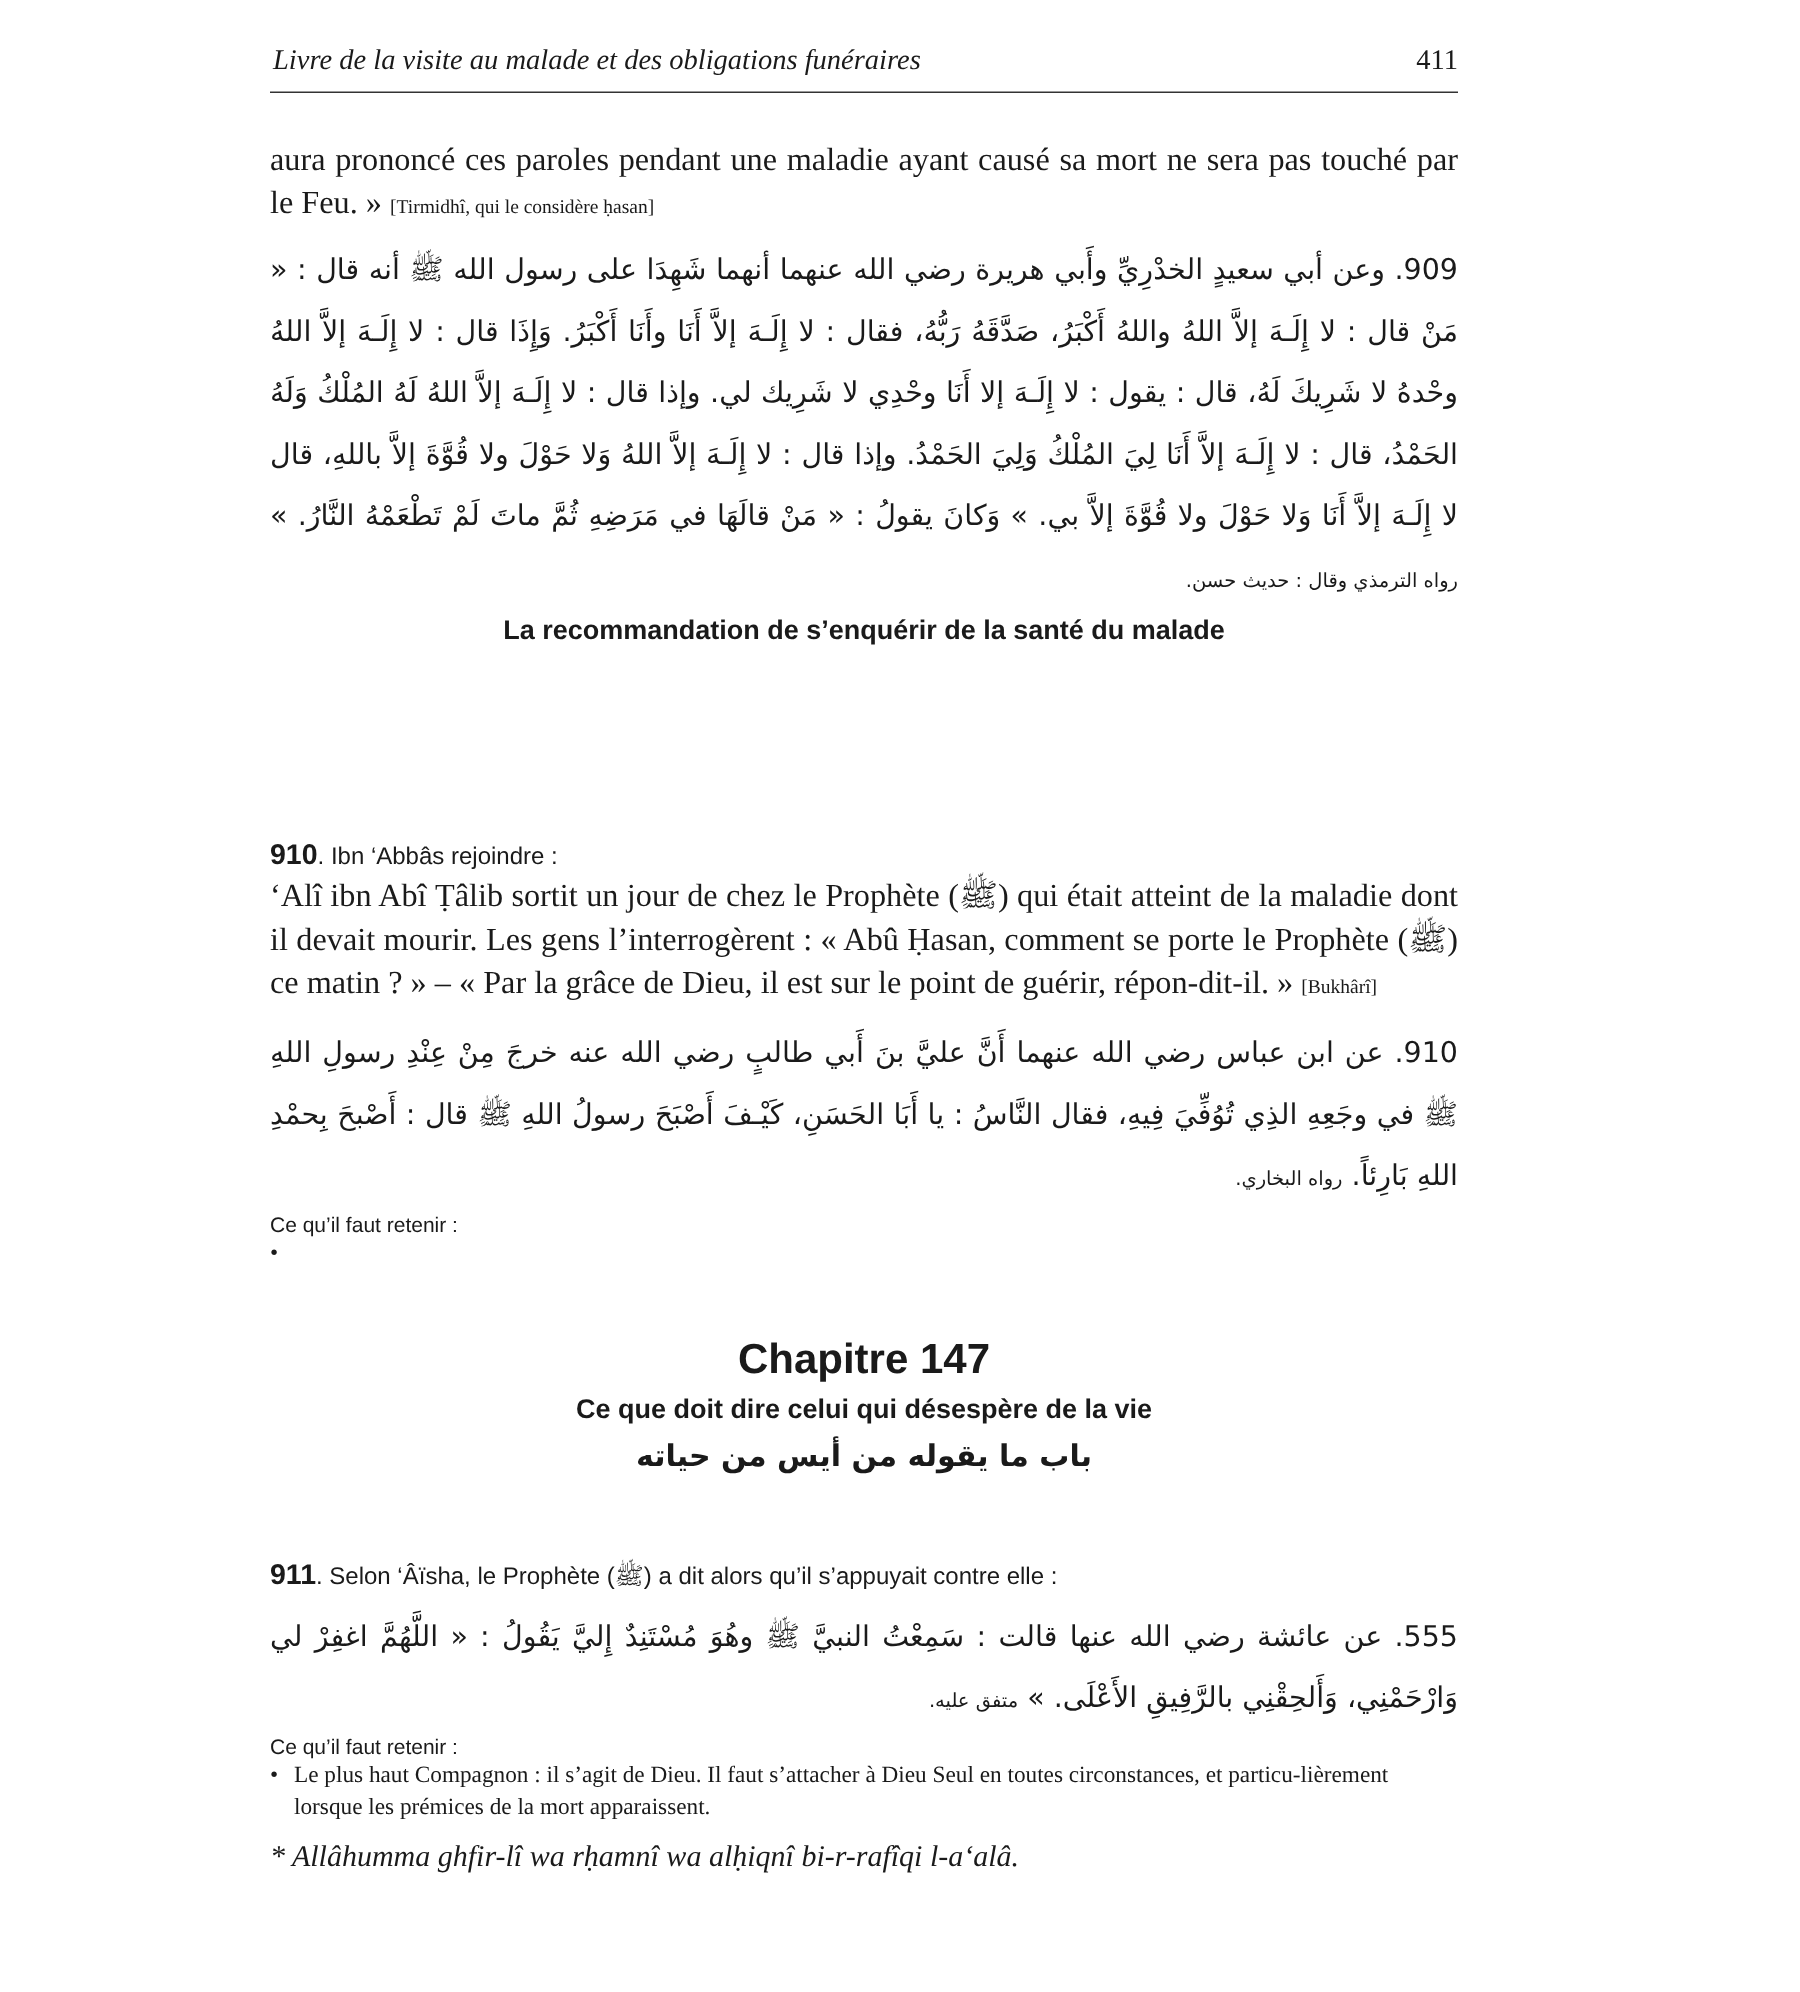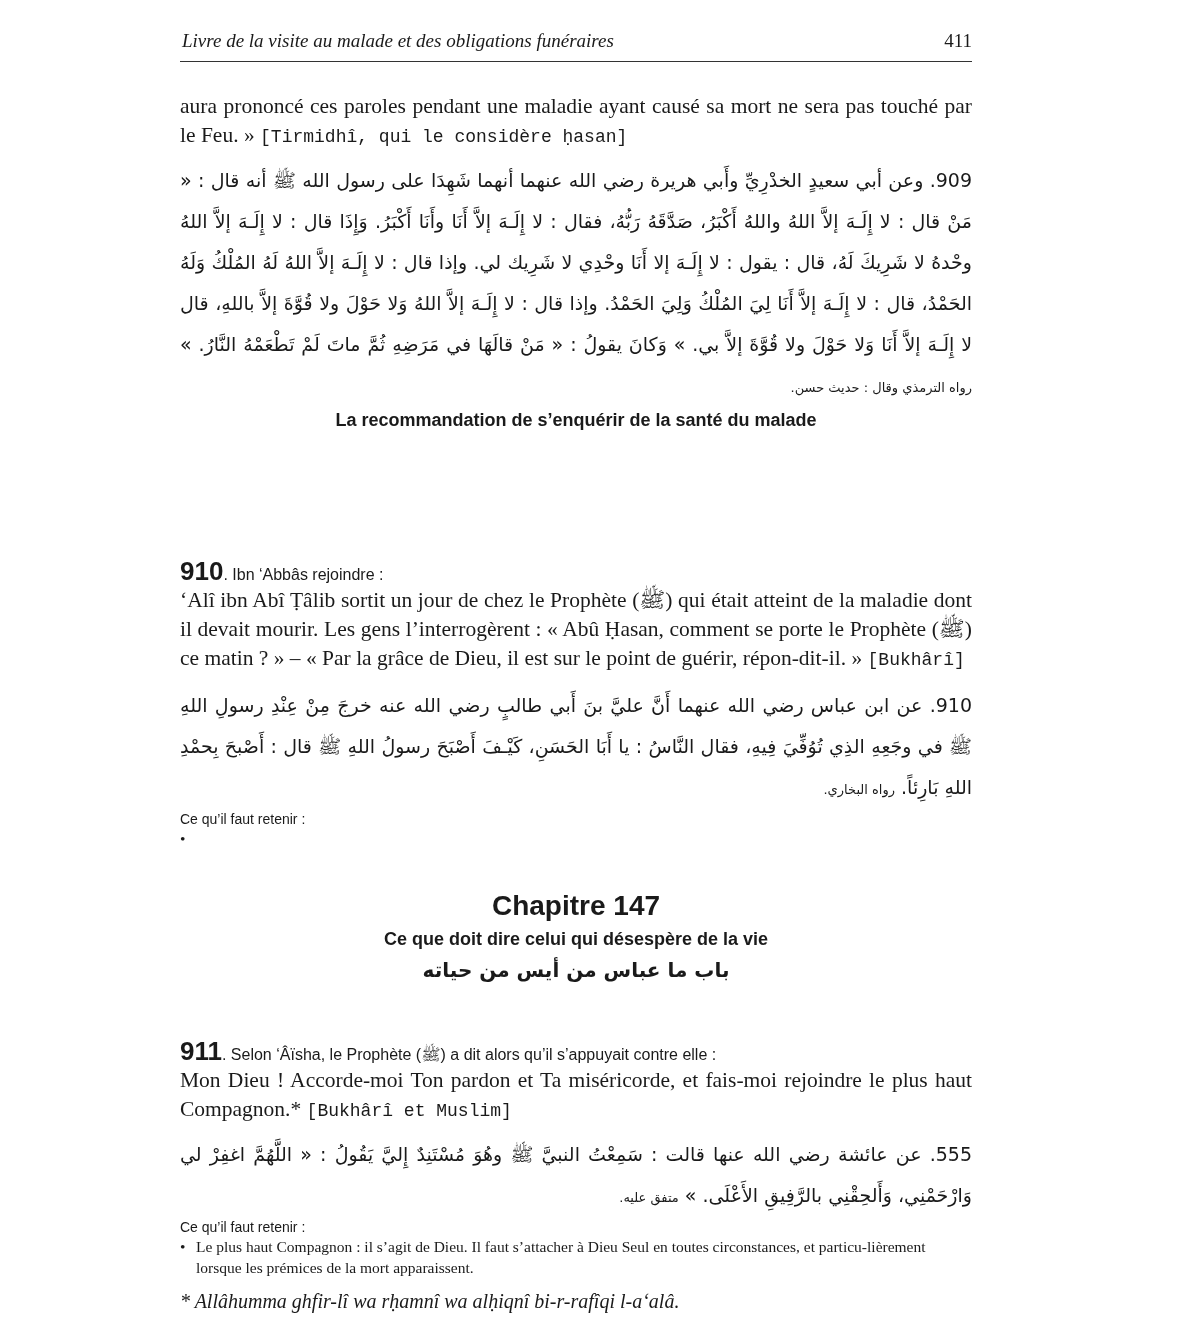--- a/index.html
+++ b/index.html
@@ -6,33 +6,33 @@
   body { width: 1200px; height: 1328px; position: relative; overflow: hidden; color: #1a1a1a; }
   .page { position: absolute; left: 180px; top: 0; width: 792px; }
   .serif { font-family: "Liberation Serif", "DejaVu Serif", serif; }
 
   .running-header { position: absolute; top: 28px; left: 0; width: 792px; height: 34px; }
   .running-title { position: absolute; left: 2px; top: 2px; font-style: italic; font-size: 19px; }
   .page-number { position: absolute; right: 0; top: 2px; font-size: 19px; }
   .header-rule { position: absolute; left: 0; top: 33px; width: 792px; height: 0; border-top: 1.5px solid #333; }
 
   .fr { font-size: 21.5px; line-height: 29px; text-align: justify; }
-  .src { font-family: Liberation Mono, monospace; font-size: 18px; }
+  .src { font-family: Liberation Serif, serif; font-size: 13px; }
   .ar { direction: rtl; text-align: justify; font-family: "DejaVu Sans", sans-serif; font-size: 19px; line-height: 41px; }
   .ar-small { font-size: 13px; }
 
   .block { position: absolute; left: 0; width: 792px; }
 
   .chapter { position: absolute; left: 0; width: 792px; text-align: center; }
   .chapter-num { font-family: "Liberation Sans", sans-serif; font-weight: bold; font-size: 28px; line-height: 36px; }
   .chapter-fr { font-family: "Liberation Sans", sans-serif; font-weight: bold; font-size: 18px; line-height: 30px; }
   .chapter-ar { font-family: "DejaVu Sans", sans-serif; font-weight: bold; font-size: 20px; line-height: 32px; direction: rtl; }
 
   .hadith-intro { font-family: "Liberation Sans", sans-serif; font-size: 16px; line-height: 22px; }
-  .hadith-num { font-weight: bold; font-size: 26px; }
+  .hadith-num { font-weight: bold; font-size: 19px; }
 
   .retain-label { font-family: "Liberation Sans", sans-serif; font-size: 14px; line-height: 18px; }
   .retain-list { margin: 0; padding: 0; list-style: none; }
   .retain-item { position: relative; padding-left: 16px; font-family: "Liberation Serif", serif; font-size: 15.5px; line-height: 21px; }
   .bullet { position: absolute; left: 0; top: 0; }
 
   .footnote { font-style: italic; font-size: 20px; line-height: 26px; }
 </style>
 </head>
 <body>
@@ -75,30 +75,26 @@
     <ul class="retain-list">
       <li class="retain-item">
         <span class="bullet">•</span>
       </li>
     </ul>
   </div>
 
   <div class="chapter" style="top:888px;">
     <div class="chapter-num">Chapitre 147</div>
     <div class="chapter-fr">Ce que doit dire celui qui désespère de la vie</div>
-    <div class="chapter-ar">باب ما عباس من أيس من حياته</div>
+    <div class="chapter-ar">باب ما يقوله من أيس من حياته</div>
   </div>
 
   <div class="block" style="top:1040px;">
     <div class="hadith-intro">
       <span class="hadith-num">911</span><span>. Selon ‘Âïsha, le Prophète (ﷺ) a dit alors qu’il s’appuyait contre elle :</span>
-    </div>
-    <div class="serif fr">
-      <span>Mon Dieu ! Accorde-moi Ton pardon et Ta miséricorde, et fais-moi rejoindre le plus haut Compagnon.*</span>
-      <span class="src">[Bukhârî et Muslim]</span>
     </div>
     <div class="ar" style="margin-top:8px;">
       <span>555. عن عائشة رضي الله عنها قالت : سَمِعْتُ النبيَّ ﷺ وهُوَ مُسْتَنِدٌ إِليَّ يَقُولُ : « اللَّهُمَّ اغفِرْ لي وَارْحَمْنِي، وَأَلحِقْنِي بالرَّفِيقِ الأَعْلَى. »</span>
       <span class="ar-small">متفق عليه.</span>
     </div>
     <div class="retain-label">Ce qu’il faut retenir :</div>
     <ul class="retain-list">
       <li class="retain-item">
         <span class="bullet">•</span>
         <span>Le plus haut Compagnon : il s’agit de Dieu. Il faut s’attacher à Dieu Seul en toutes circonstances, et particu-lièrement lorsque les prémices de la mort apparaissent.</span>

